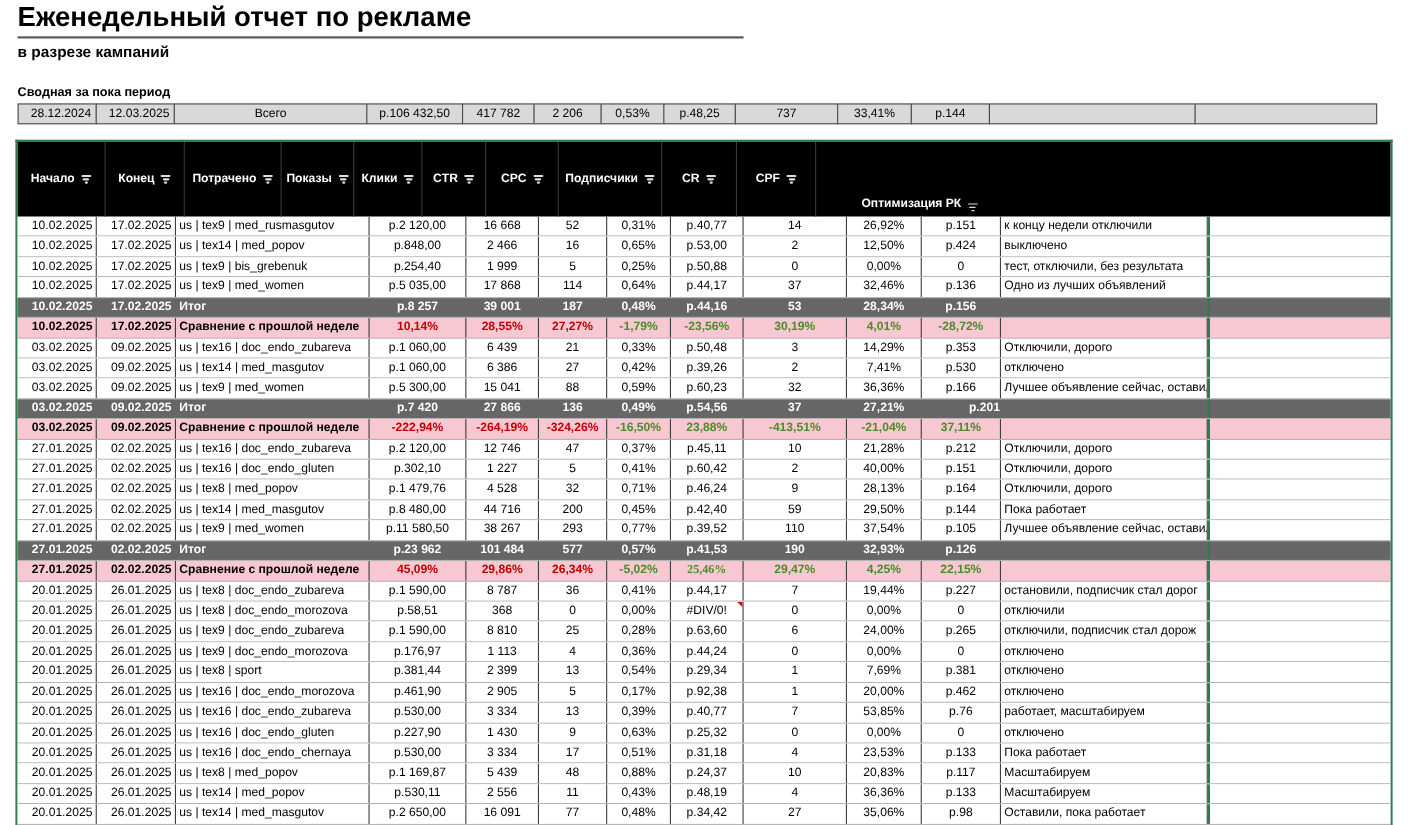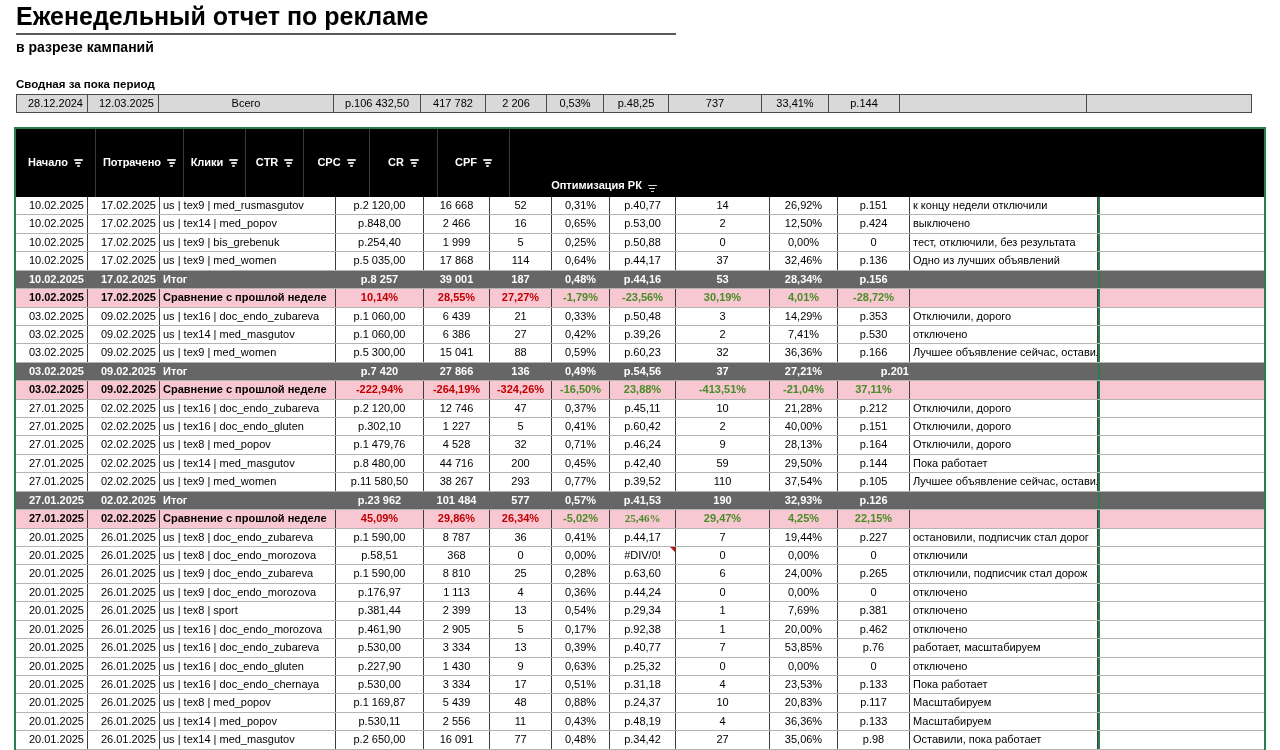--- a/index.html
+++ b/index.html
@@ -117,46 +117,70 @@
   <div class="sheet-table">
     <div class="thead" id="tableHead">
         <div class="hcell" style="width: 80px;">
           <span>Начало</span>
           <span class="filter-icon">
             <i></i>
             <i></i>
             <i></i>
           </span>
         </div>
+        <div class="hcell" style="width: 72px;">
+          <span>Конец</span>
+          <span class="filter-icon">
+            <i></i>
+            <i></i>
+            <i></i>
+          </span>
+        </div>
         <div class="hcell" style="width: 88px;">
           <span>Потрачено</span>
           <span class="filter-icon">
             <i></i>
             <i></i>
             <i></i>
           </span>
         </div>
+        <div class="hcell" style="width: 66px;">
+          <span>Показы</span>
+          <span class="filter-icon">
+            <i></i>
+            <i></i>
+            <i></i>
+          </span>
+        </div>
         <div class="hcell" style="width: 62px;">
           <span>Клики</span>
           <span class="filter-icon">
             <i></i>
             <i></i>
             <i></i>
           </span>
         </div>
         <div class="hcell" style="width: 58px;">
           <span>CTR</span>
           <span class="filter-icon">
             <i></i>
             <i></i>
             <i></i>
           </span>
         </div>
         <div class="hcell" style="width: 66px;">
           <span>CPC</span>
+          <span class="filter-icon">
+            <i></i>
+            <i></i>
+            <i></i>
+          </span>
+        </div>
+        <div class="hcell" style="width: 94px;">
+          <span>Подписчики</span>
           <span class="filter-icon">
             <i></i>
             <i></i>
             <i></i>
           </span>
         </div>
         <div class="hcell" style="width: 68px;">
           <span>CR</span>
           <span class="filter-icon">
             <i></i>

